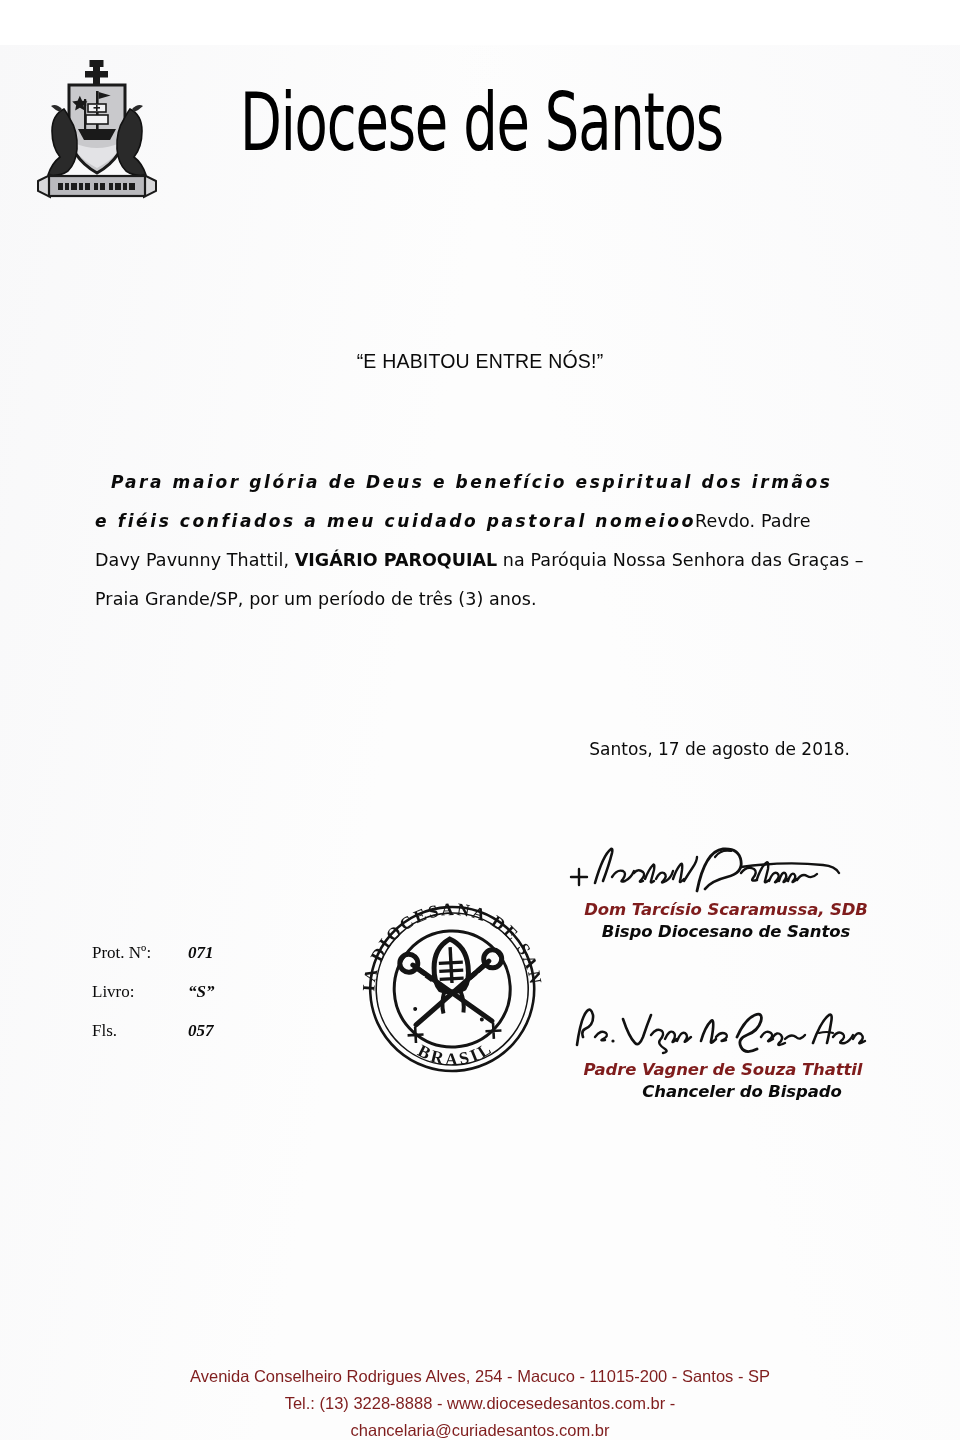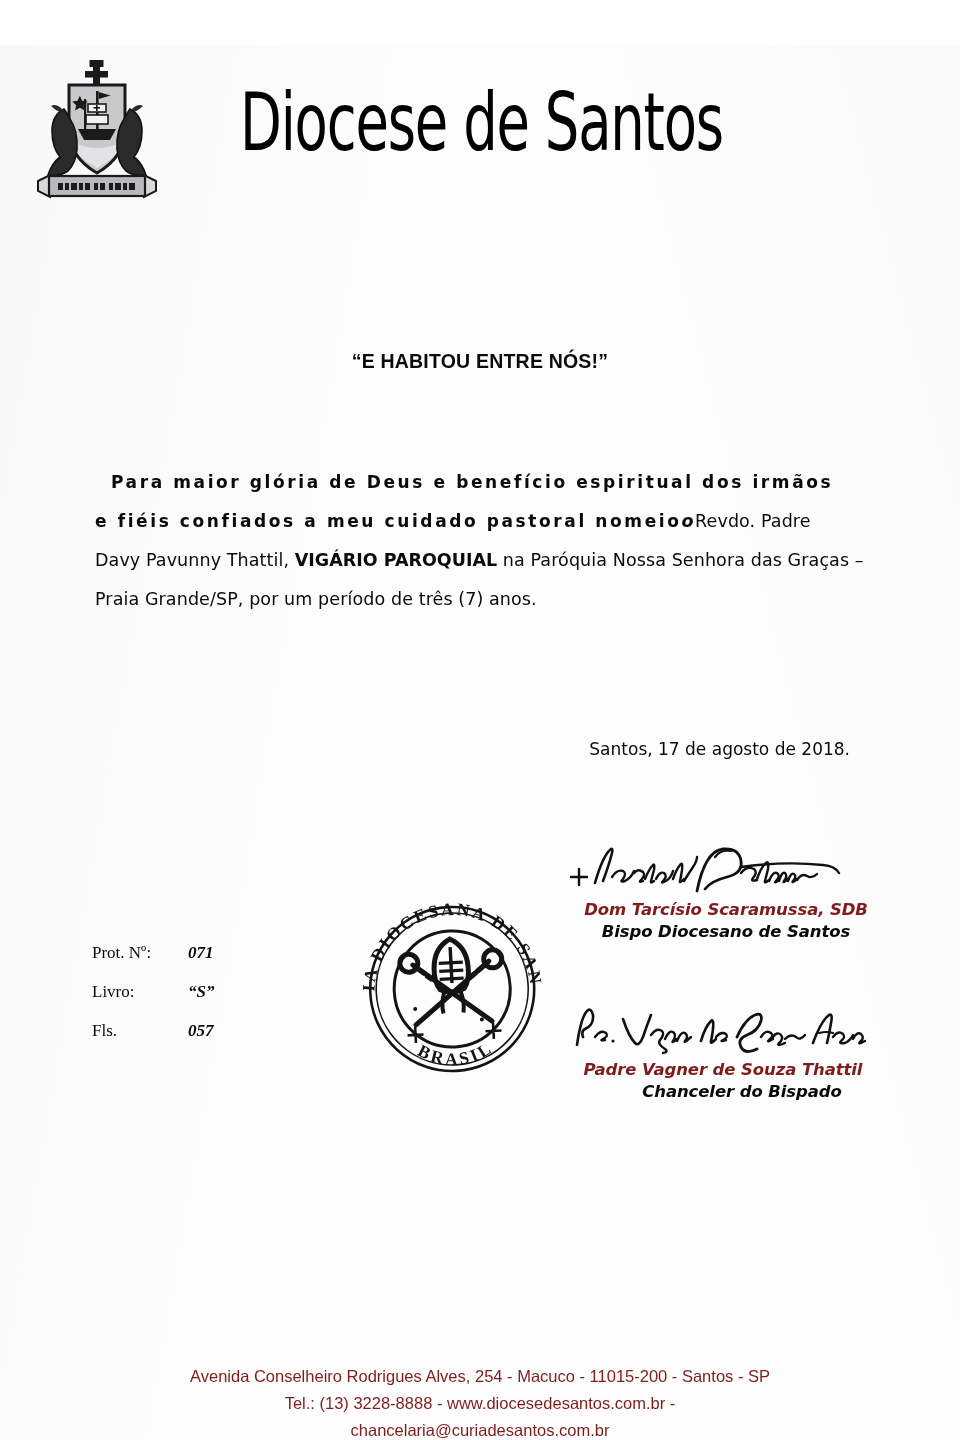--- a/index.html
+++ b/index.html
@@ -55,41 +55,42 @@
     white-space: nowrap;
   }
 
   
   .doc-title {
     position: absolute;
     left: 0; top: 305px;
     width: 960px;
     text-align: center;
     font-family: "Liberation Sans", sans-serif;
-    font-weight: bold;
+    font-weight: normal;
     font-size: 19.5px;
     letter-spacing: 0.2px;
     z-index: 2;
   }
 
   
   .body-block {
     position: absolute;
     left: 95px; top: 418px;
     width: 765px;
     z-index: 2;
   }
   .body-line {
     font-family: "DejaVu Sans", sans-serif;
     font-size: 17.5px;
     line-height: 39px;
     white-space: nowrap;
     color: #0a0a0a;
   }
   .spaced-italic {
+    font-style: italic;
     font-weight: 600;
     letter-spacing: 2.6px;
     font-size: 17px;
   }
   .line1 { padding-left: 16px; }
   .plain { font-style: normal; font-weight: 500; letter-spacing: 0.1px; }
   .it-o  { font-style: italic; font-weight: 600; letter-spacing: 1.6px; }
   .strong-role { font-weight: bold; letter-spacing: 0px; }
 
   
@@ -273,21 +274,21 @@
       <span class="spaced-italic">e fiéis confiados a meu cuidado pastoral nomeio</span><span class="it-o">o</span><span class="plain">Revdo. Padre</span>
     </div>
 
     <div class="body-line plain">
       <span>Davy Pavunny Thattil,</span>
       <span class="strong-role">VIGÁRIO PAROQUIAL</span>
       <span>na Paróquia Nossa Senhora das Graças –</span>
     </div>
 
     <div class="body-line plain">
-      <span>Praia Grande/SP, por um período de três (7) anos.</span>
+      <span>Praia Grande/SP, por um período de três (3) anos.</span>
     </div>
   </div>
 
   <div class="date-line">Santos, 17 de agosto de 2018.</div>
 
   <div class="sig-block sig-bishop">
     <div class="sig-scribble">
       <svg viewBox="0 0 330 56" width="330" height="56" aria-hidden="true">
         <g fill="none" stroke="#111" stroke-linecap="round" stroke-linejoin="round">
 

